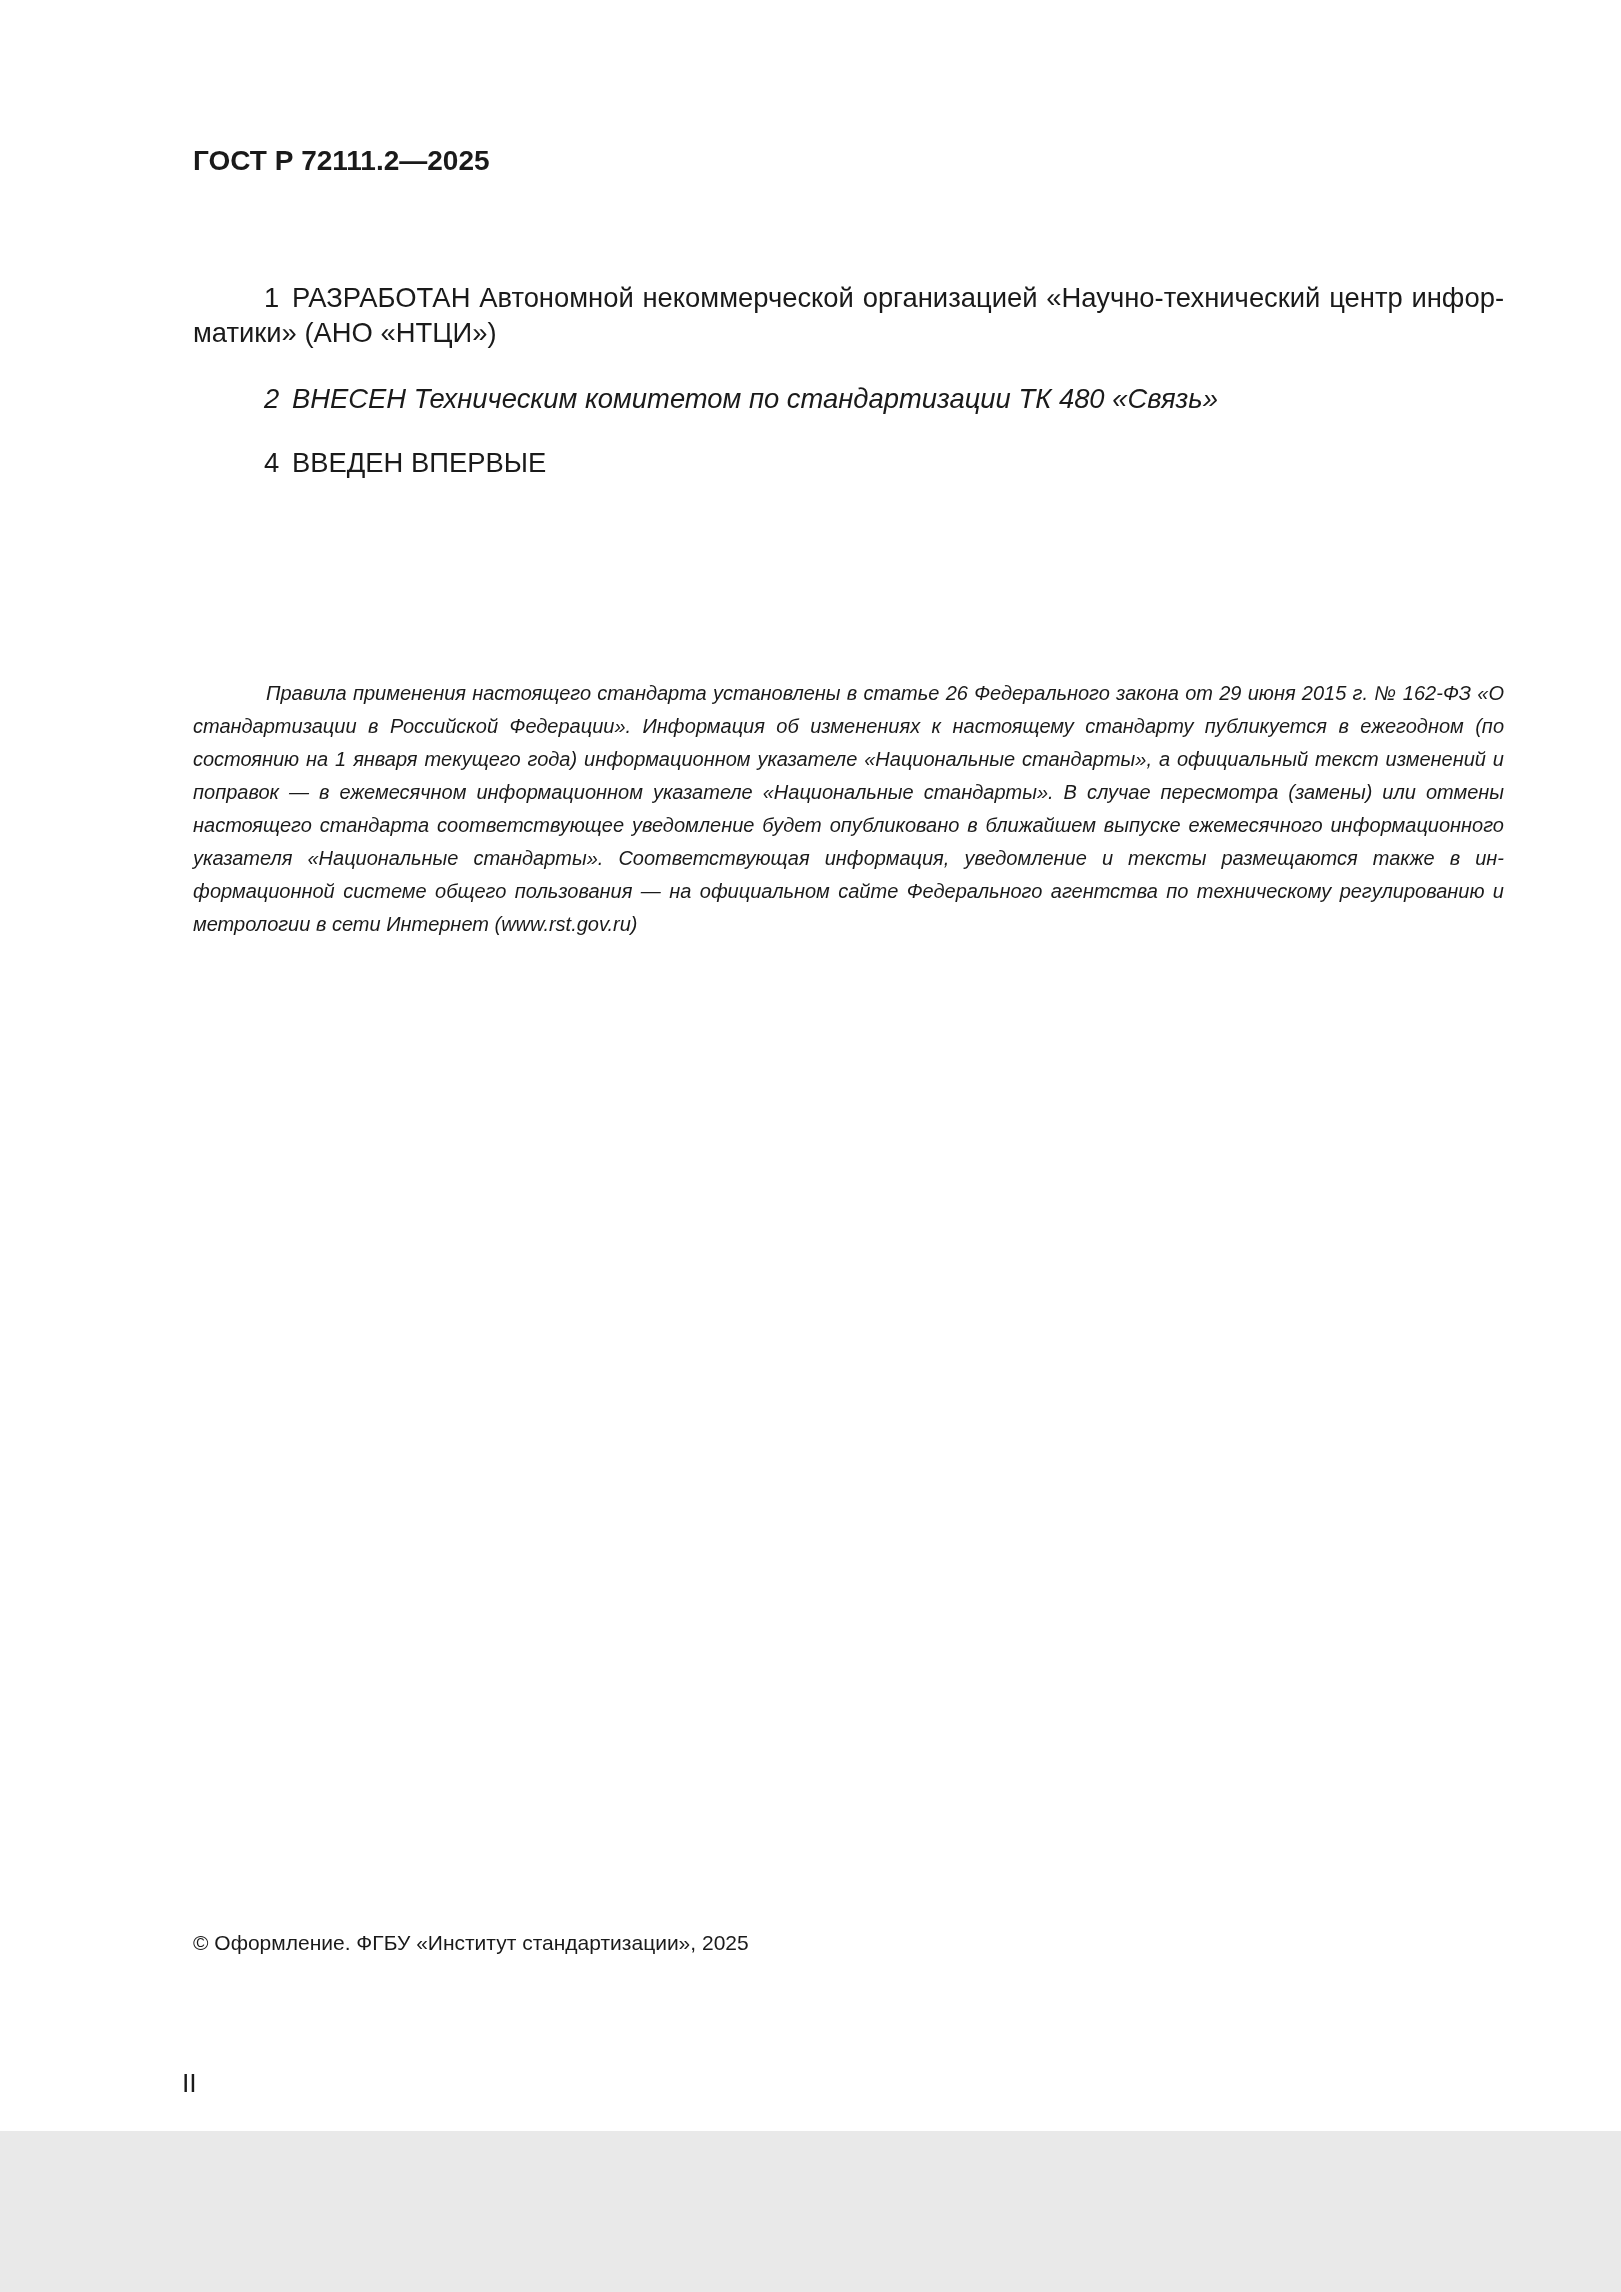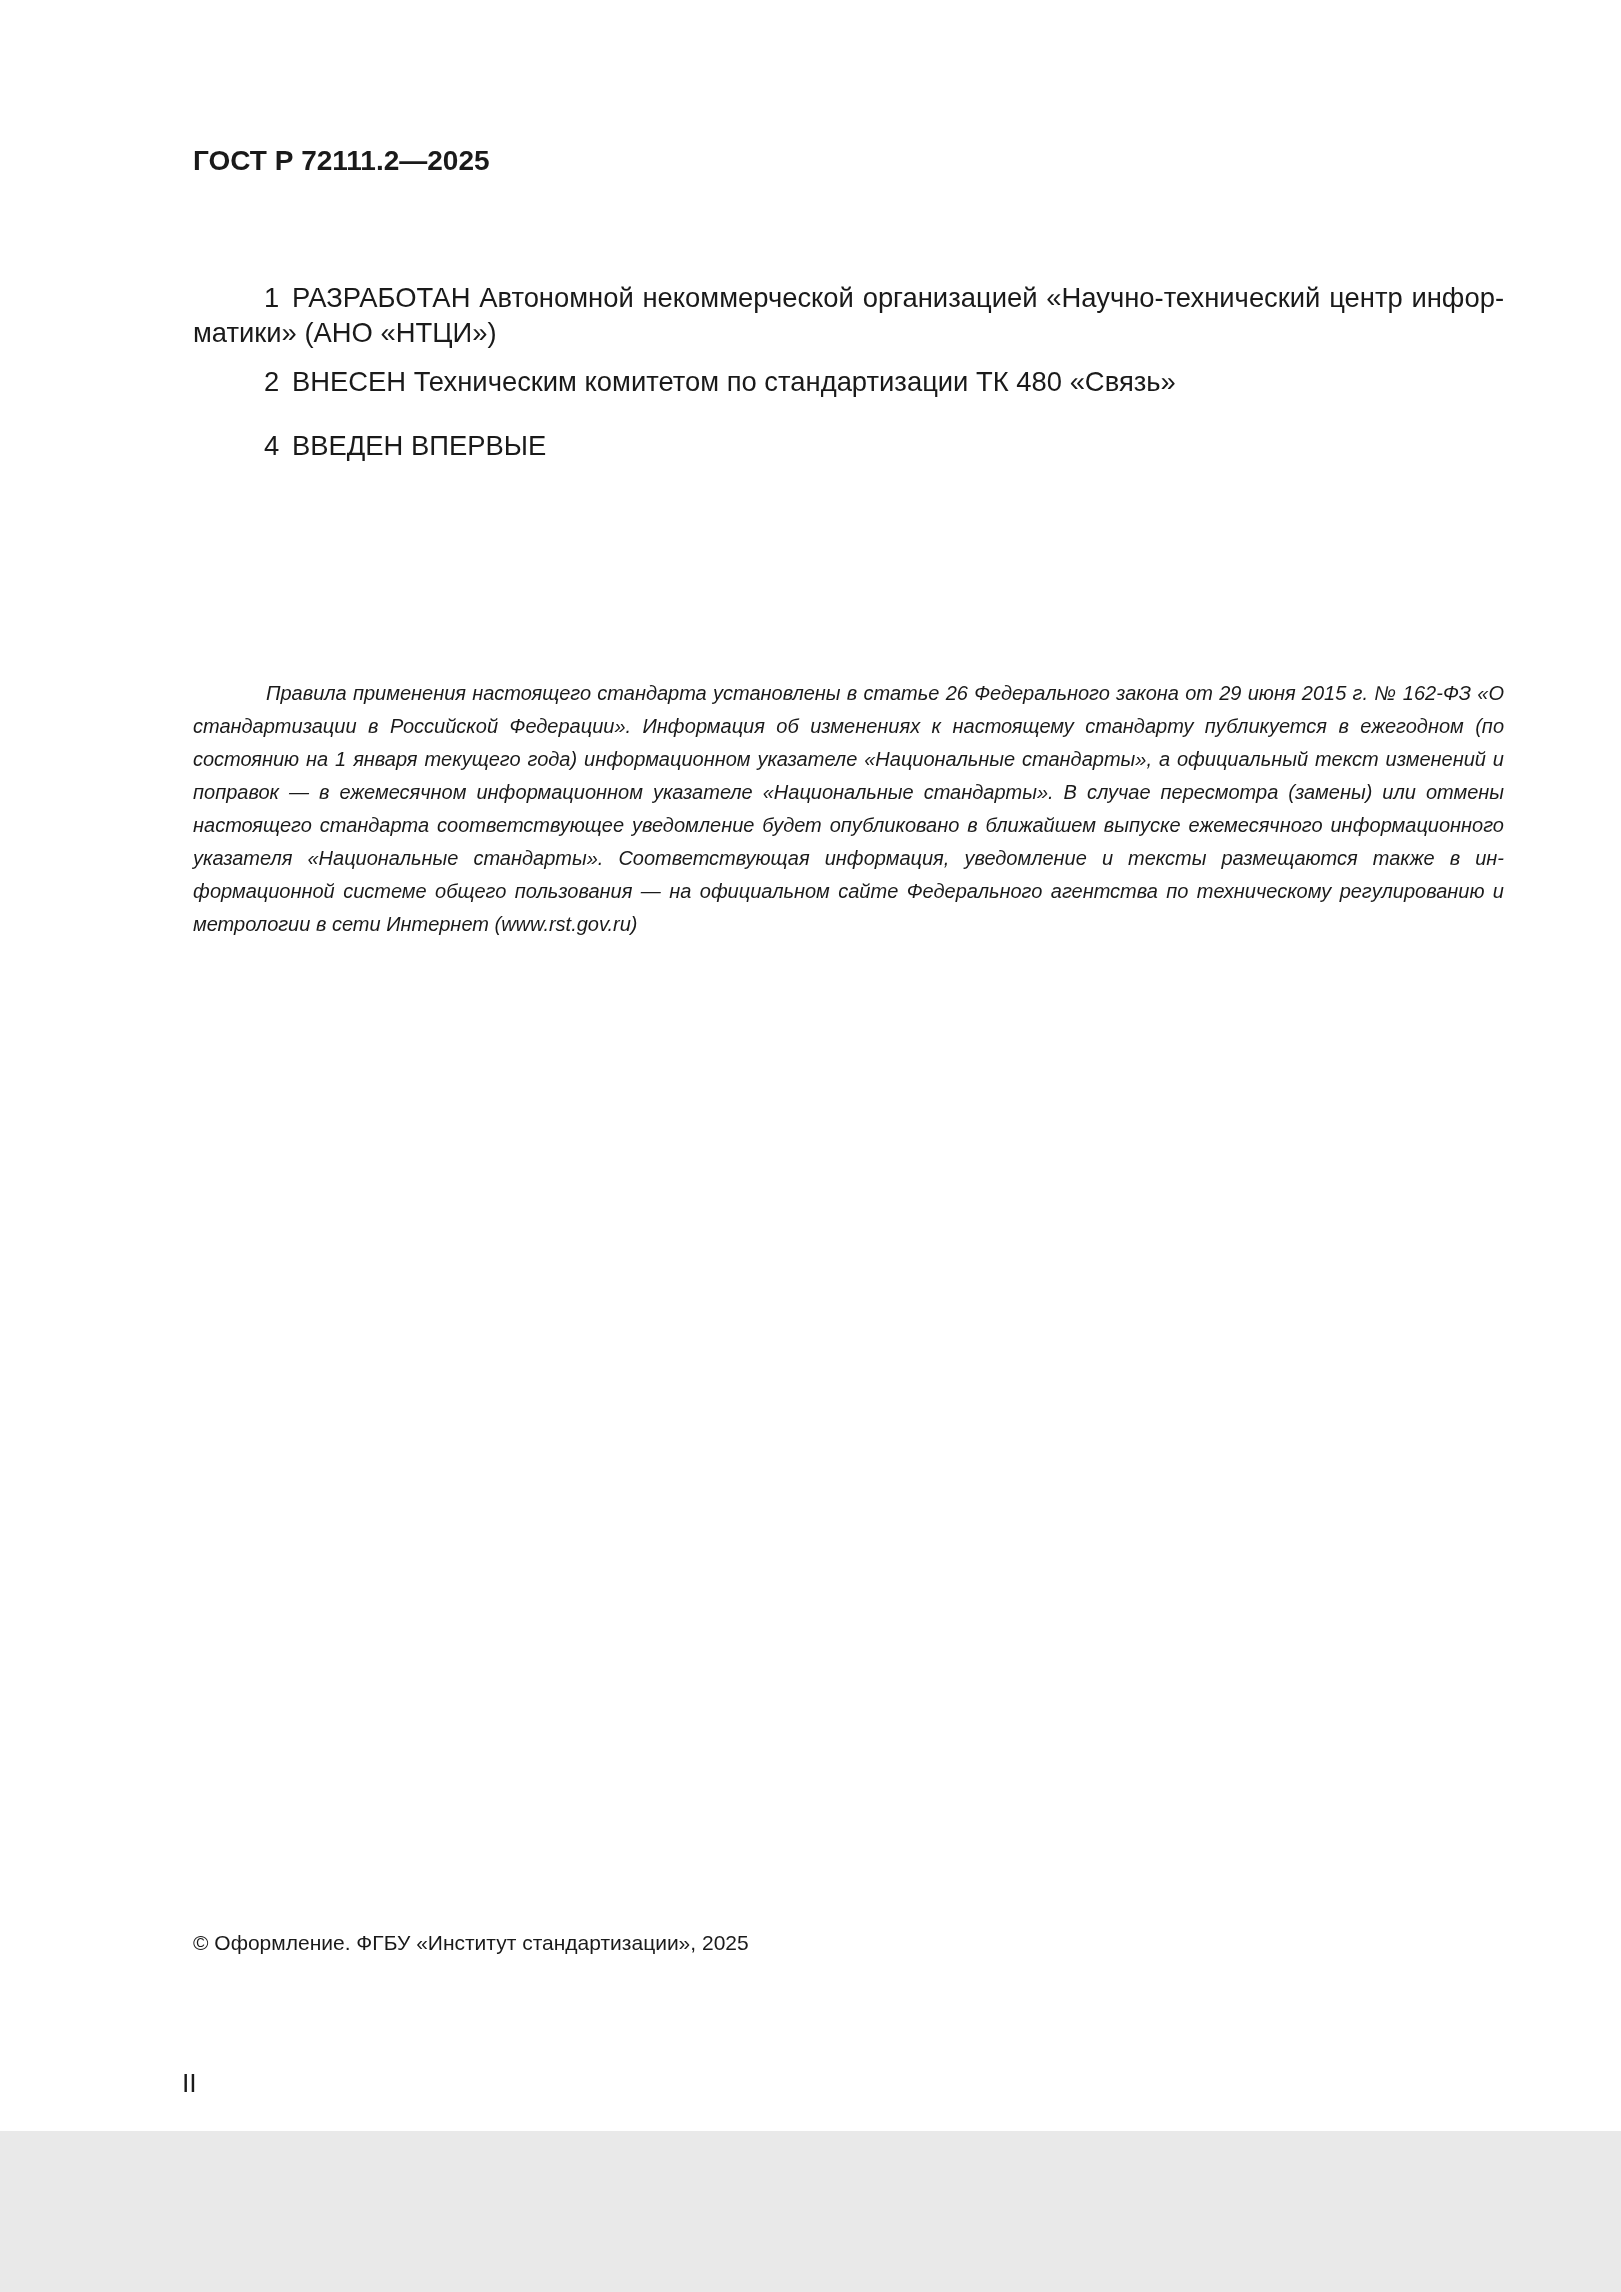--- a/index.html
+++ b/index.html
@@ -50,21 +50,21 @@
     top: 280px;
     width: 1311px;
   }
   .fw-item {
     font-size: 27.4px;
     line-height: 35px;
     text-align: justify;
     text-indent: 71px;
     hyphens: manual;
   }
-  .fw-item:nth-of-type(2) { margin-top: 14px; }
+  .fw-item:nth-of-type(2) { margin-top: 31px; font-style: italic; }
   .fw-item:nth-of-type(3) { margin-top: 29px; }
   .fw-item:nth-of-type(4) { margin-top: 27.4px; }
   .fw-num { margin-right: 12.7px; }
 
   
   .legal-note {
     position: absolute;
     left: 193px;
     top: 677px;
     width: 1311px;

